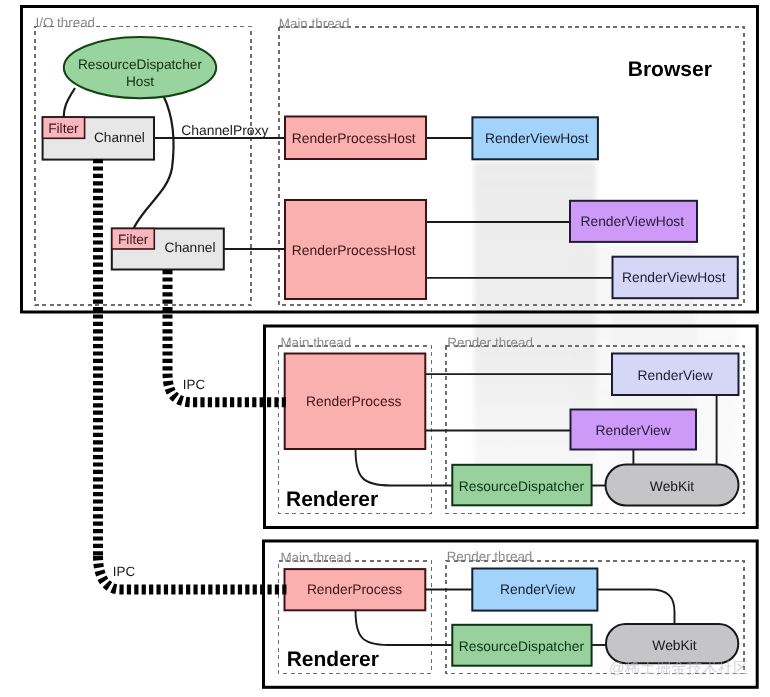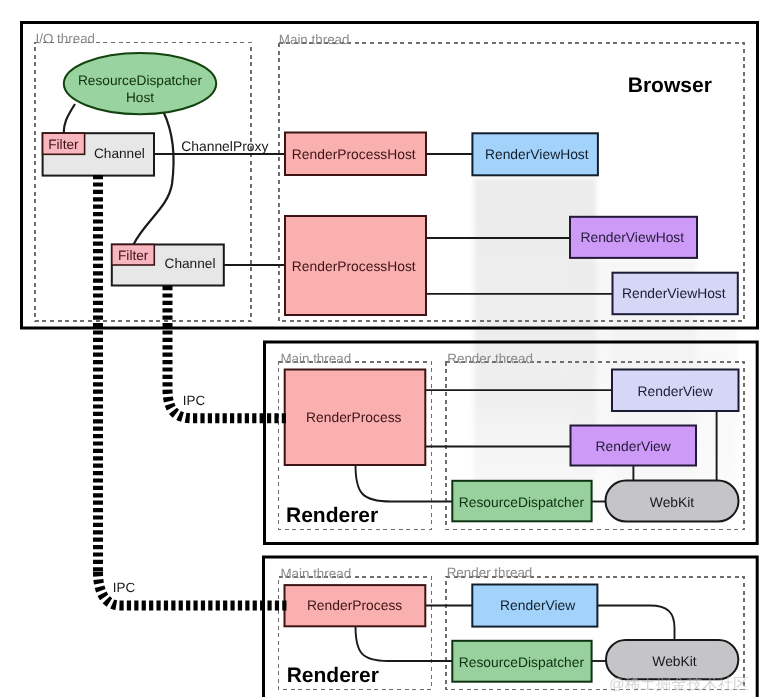--- a/index.html
+++ b/index.html
@@ -1,18 +1,18 @@
 <!DOCTYPE html>
 <html><head>
 <meta charset="utf-8">
 <title>Chromium Multi-process Architecture</title>
 <style>
   html,body{margin:0;padding:0;}
   body{width:770px;height:697px;background:#ffffff;font-family:"Liberation Sans",sans-serif;overflow:hidden;-webkit-font-smoothing:antialiased;text-rendering:geometricPrecision;}
-  #root{position:relative;width:770px;height:557px;margin-top:16px;}
+  #root{position:relative;width:770px;height:557px;}
   svg{display:block;}
   text{font-family:"Liberation Sans",sans-serif;-webkit-font-smoothing:antialiased;}
   svg{shape-rendering:auto;text-rendering:geometricPrecision;}
 </style>
 </head>
 <body>
 
 <div id="root">
 <svg width="770" height="697" viewBox="0 0 770 697">
   <defs>

